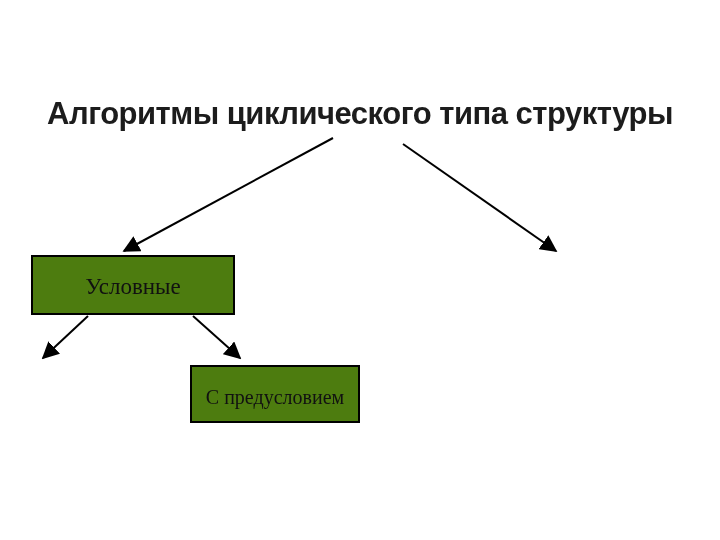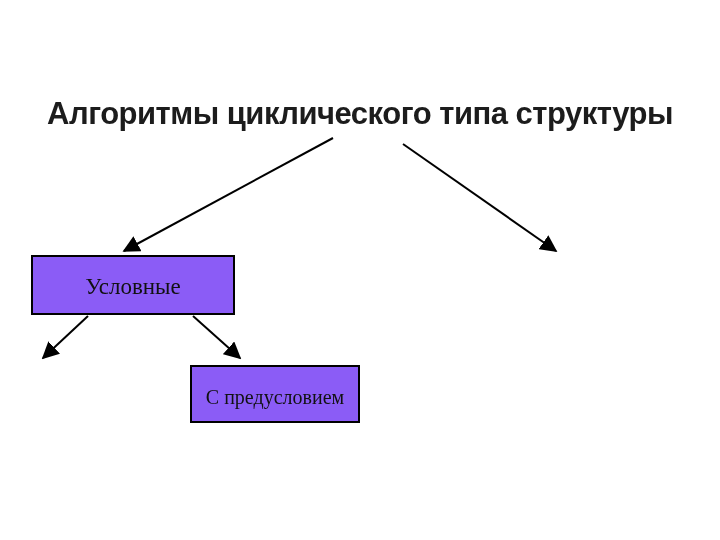--- a/index.html
+++ b/index.html
@@ -34,21 +34,21 @@
     top: 0;
     left: 0;
     width: 720px;
     height: 540px;
     pointer-events: none;
   }
   .node {
     position: absolute;
     box-sizing: border-box;
     border: 2px solid #000000;
-    background: #8b5cf6;
+    background: #4d7c0f;
     display: flex;
     align-items: center;
     justify-content: center;
     color: #111111;
     text-align: center;
   }
   .node-uslovnye {
     left: 31px; top: 211px;
     width: 204px; height: 60px;
     font-size: 23px;

